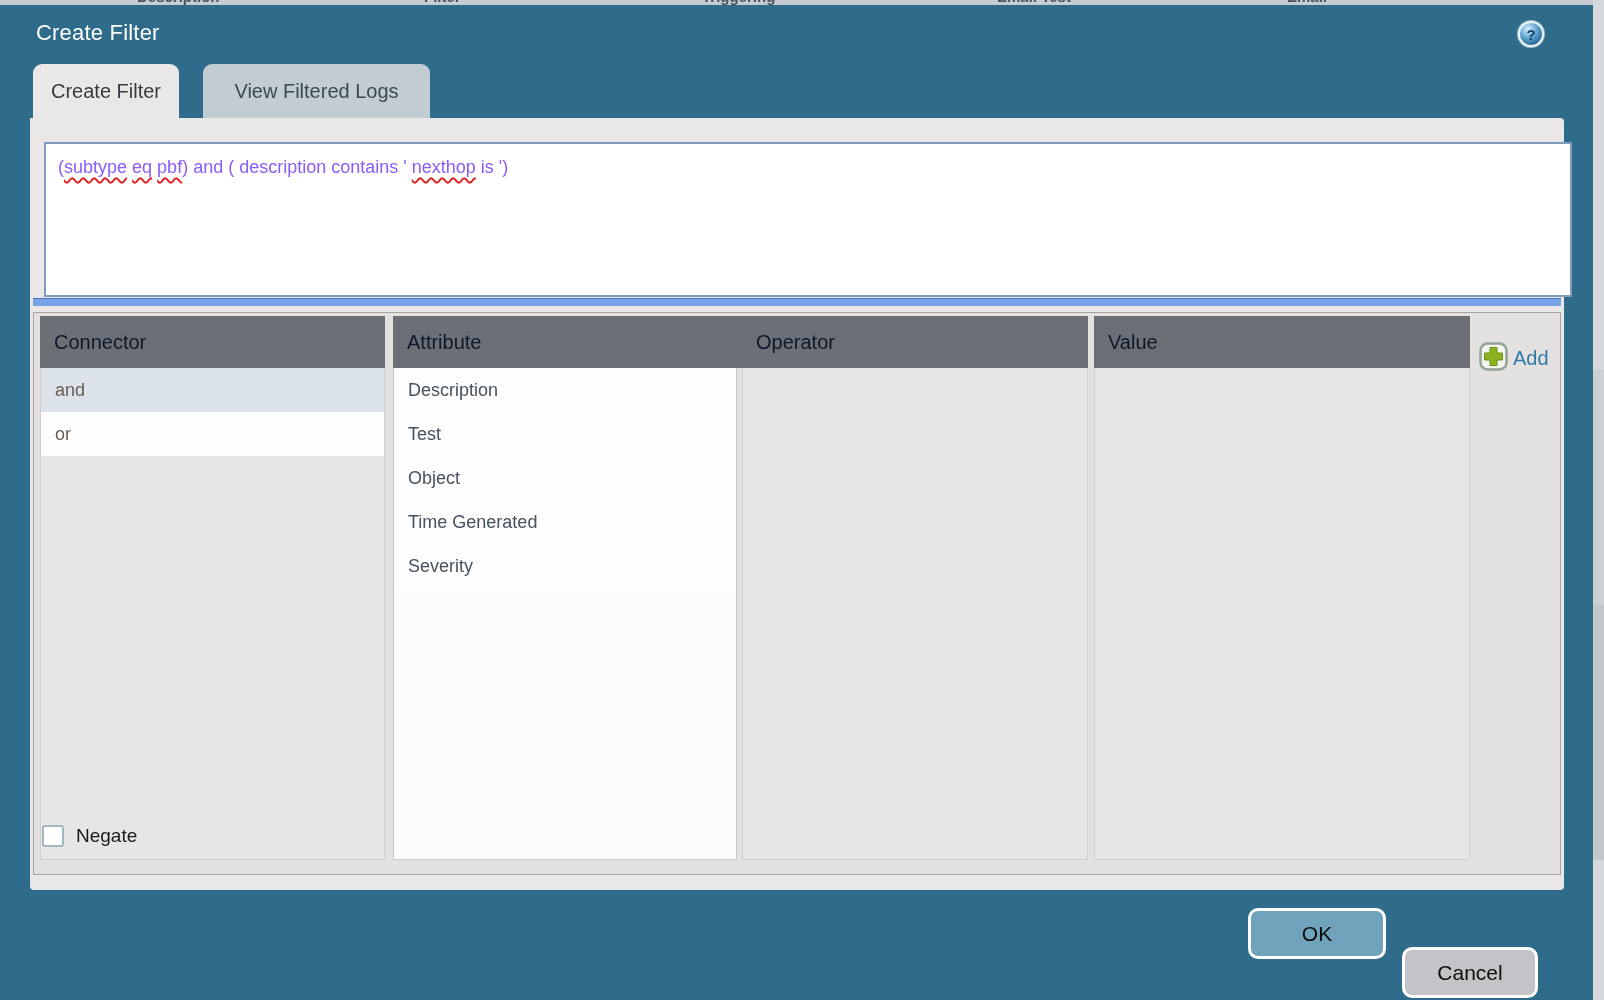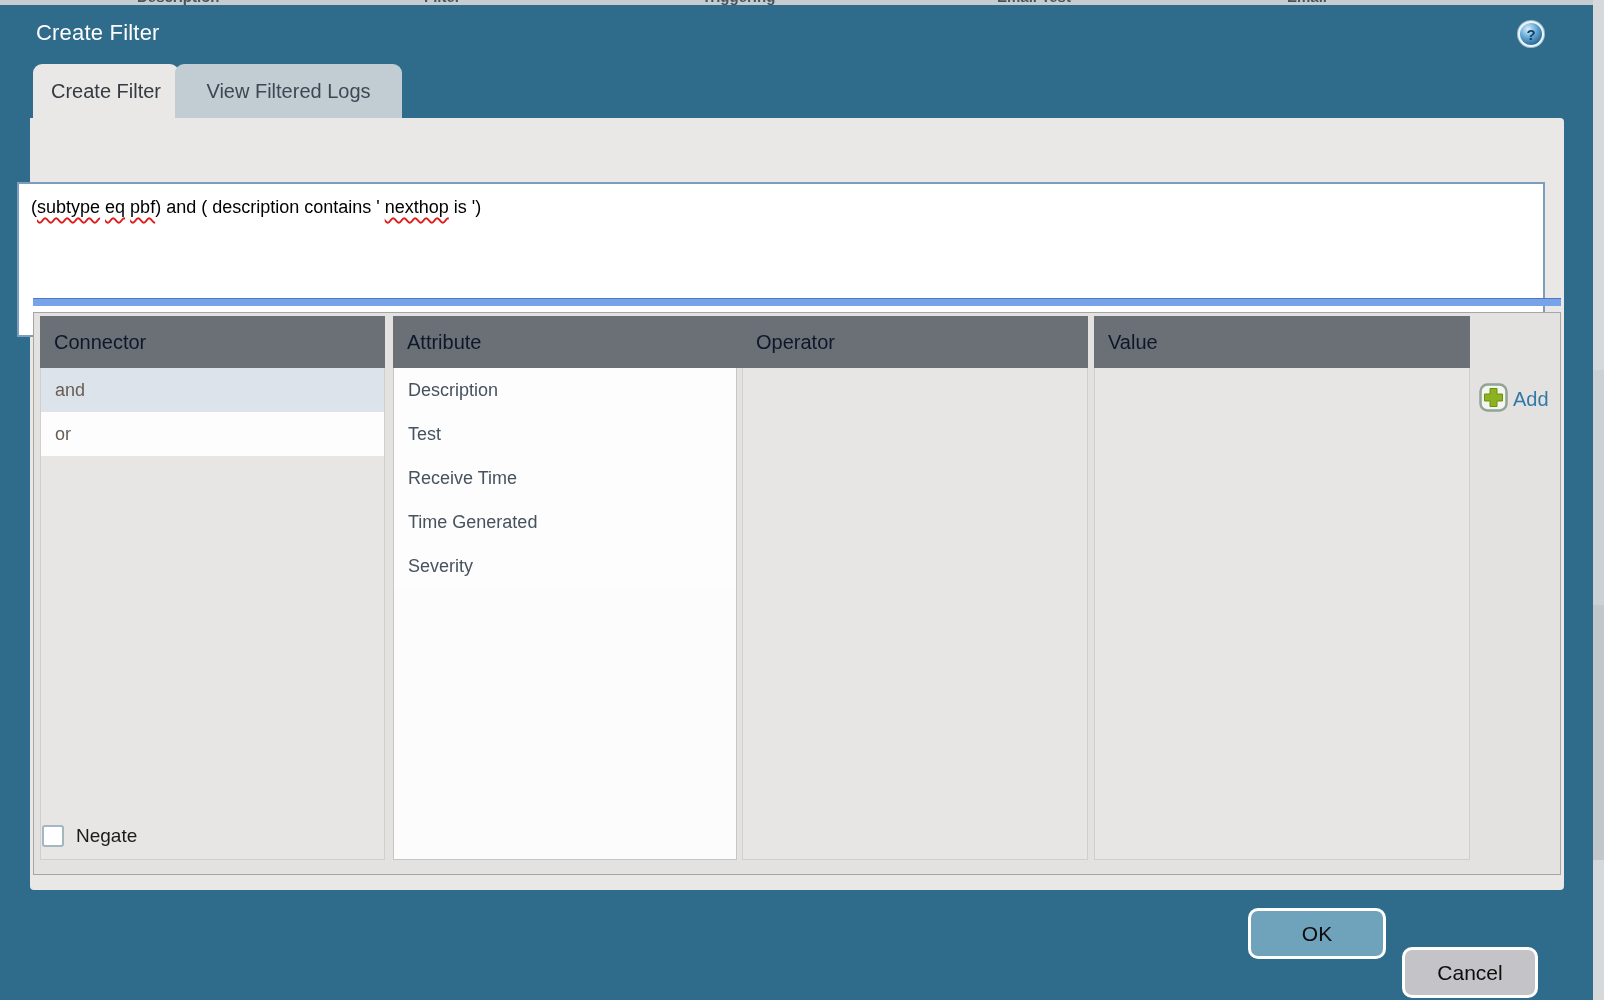--- a/index.html
+++ b/index.html
@@ -30,33 +30,33 @@
     color:#ffffff;font-size:22px;letter-spacing:.2px;
   }
   .help-btn{position:absolute;left:1516px;top:19px;width:30px;height:30px;cursor:pointer;}
   .tab{
     position:absolute;top:64px;height:54px;
     border-radius:9px 9px 0 0;
     display:flex;align-items:center;justify-content:center;
     font-size:20px;cursor:pointer;z-index:3;
   }
   .tab-active{left:33px;width:146px;background:#e9e8e6;color:#343b41;}
-  .tab-inactive{left:175px;width:227px;background:#c2cdd3;color:#3c4853;}
+  .tab-inactive{left:203px;width:227px;background:#c2cdd3;color:#3c4853;}
 
   .panel{
     position:absolute;left:30px;top:118px;width:1534px;height:772px;
     background:#e9e8e6;border-radius:0 4px 4px 4px;z-index:2;
   }
 
   
   .querybox{
-    position:absolute;left:17px;top:142px;width:1528px;height:155px;
+    position:absolute;left:44px;top:142px;width:1528px;height:155px;
     background:#ffffff;border:2px solid #7e9cc0;box-sizing:border-box;
-    padding:10px 12px;font-size:18px;color:#000000;z-index:3;
-    line-height:26px;cursor:text;white-space:pre-wrap;margin-top:40px;
+    padding:10px 12px;font-size:18px;color:#8b5cf6;z-index:3;
+    line-height:26px;cursor:text;white-space:pre-wrap;
   }
   .misspell{
     text-decoration:underline wavy #e01b1b;
     text-decoration-thickness:1.5px;text-underline-offset:4px;text-decoration-skip-ink:none;
   }
   .splitter{
     position:absolute;left:33px;top:298px;width:1528px;height:7px;
     background:#79a3e9;border-top:1px solid #4d79c2;z-index:3;cursor:row-resize;
   }
 
@@ -83,21 +83,21 @@
 
   .list-row{
     height:44px;line-height:44px;padding-left:14px;
     font-size:18px;color:#46525e;cursor:pointer;background:#fdfdfd;
   }
   .conn .list-row{color:#675e53;}
   .list-row.selected{background:#dce3ea;}
 
   .add-btn{
     position:absolute;left:1479px;top:342px;z-index:4;
-    display:flex;align-items:center;cursor:pointer;margin-top:41px;
+    display:flex;align-items:center;cursor:pointer;
   }
   .add-btn .lbl{margin-left:5px;font-size:20px;color:#3279a8;}
 
   .negate-row{
     position:absolute;left:42px;top:825px;z-index:5;
     display:flex;align-items:center;cursor:pointer;
   }
   .negate-box{
     width:22px;height:22px;background:#ffffff;
     border:2px solid #a4b6c0;border-radius:3px;box-sizing:border-box;
@@ -175,21 +175,21 @@
   <span>Value</span>
 </div>
 
 <div class="colbody body-connector conn">
     <div class="list-row selected">and</div>
     <div class="list-row">or</div>
   </div>
 <div class="colbody body-attribute">
     <div class="list-row">Description</div>
     <div class="list-row">Test</div>
-    <div class="list-row">Receive Time</div>
+    <div class="list-row">Object</div>
     <div class="list-row">Time Generated</div>
     <div class="list-row">Severity</div>
   </div>
 <div class="colbody body-operator"></div>
 <div class="colbody body-value"></div>
 
 <div class="add-btn">
   <span>
     <svg width="29" height="29" viewBox="0 0 29 29">
       <rect x="1.5" y="1.5" width="26" height="26" rx="7" fill="#f3f6ee" stroke="#93a396" stroke-width="2.5"></rect>

